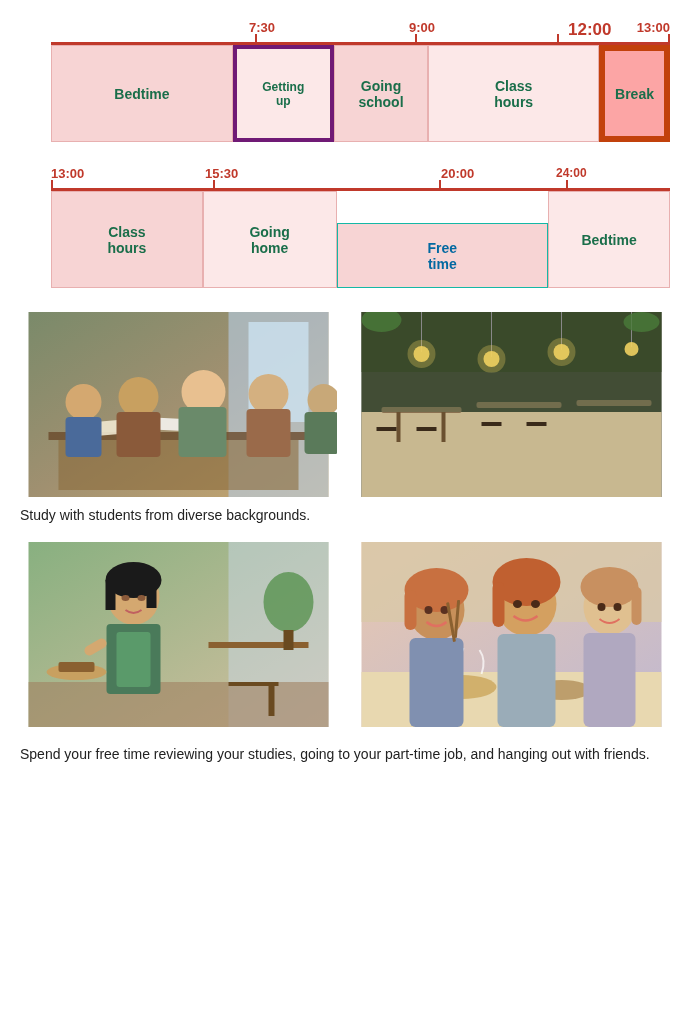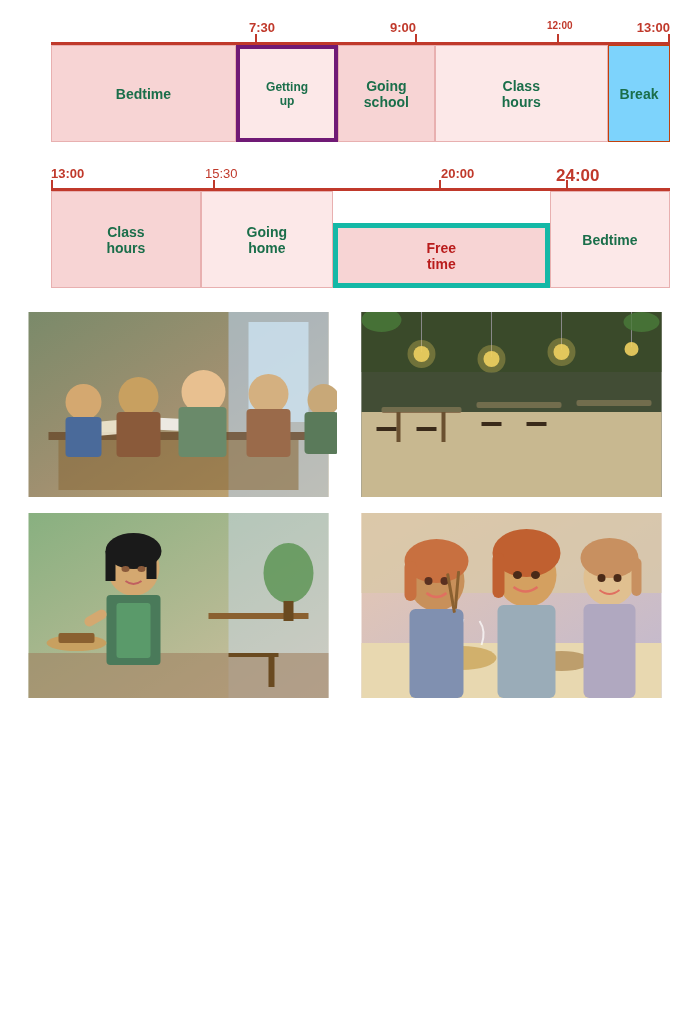--- a/index.html
+++ b/index.html
@@ -57,22 +57,22 @@
   </style>
 </head>
 <body>
 
 <div class="timeline-section">
 
   <div class="timeline-row">
     <div style="position:relative; height:22px; margin-left:0;">
 
       <span style="position:absolute; left:198px; color:#c0392b; font-size:13px; font-weight:bold;">7:30</span>
-      <span style="position:absolute; left:339px; color:#c0392b; font-size:13px; font-weight:bold;">9:00</span>
-      <span style="position:absolute; left:496px; color:#c0392b; font-size:10px; font-weight:bold;">12:00</span>
+      <span style="position:absolute; left:358px; color:#c0392b; font-size:13px; font-weight:bold;">9:00</span>
+      <span style="position:absolute; left:517px; color:#c0392b; font-size:17px; font-weight:bold;">12:00</span>
       <span style="position:absolute; right:0px; color:#c0392b; font-size:13px; font-weight:bold;">13:00</span>
     </div>
     <div style="position:relative; border-top:3px solid #c0392b; display:flex; height:100px;">
 
       <div style="position:absolute; left:204px; top:-11px; width:2px; height:10px; background:#c0392b;"></div>
       <div style="position:absolute; left:364px; top:-11px; width:2px; height:10px; background:#c0392b;"></div>
       <div style="position:absolute; left:506px; top:-11px; width:2px; height:10px; background:#c0392b;"></div>
       <div style="position:absolute; right:0px; top:-11px; width:2px; height:10px; background:#c0392b;"></div>
 
       <div style="flex:3.2; background:#f7d4d4; border:1px solid #e8b0b0; display:flex; align-items:center; justify-content:center; color:#1a6e4a; font-size:14px; font-weight:600;">
@@ -80,47 +80,47 @@
       </div>
       <div style="flex:1.65; background:#fce8e8; border:4px solid #701a75; display:flex; align-items:center; justify-content:center; color:#1a6e4a; font-size:12px; font-weight:600; text-align:center;">
         Getting<br>up
       </div>
       <div style="flex:1.65; background:#f7d4d4; border:1px solid #e8b0b0; display:flex; align-items:center; justify-content:center; color:#1a6e4a; font-size:14px; font-weight:600; text-align:center;">
         Going<br>school
       </div>
       <div style="flex:3.0; background:#fce8e8; border:1px solid #e8b0b0; display:flex; align-items:center; justify-content:center; color:#1a6e4a; font-size:14px; font-weight:600; text-align:center;">
         Class<br>hours
       </div>
-      <div style="flex:1.05; background:#7dd3fc; border:1px solid #c2410c; display:flex; align-items:center; justify-content:center; color:#1a6e4a; font-size:14px; font-weight:600; text-align:center;">
+      <div style="flex:1.05; background:#fca5a5; border:6px solid #c2410c; display:flex; align-items:center; justify-content:center; color:#1a6e4a; font-size:14px; font-weight:600; text-align:center;">
         Break
       </div>
     </div>
   </div>
 
   <div class="timeline-row" style="margin-top:24px;">
     <div style="position:relative; height:22px;">
       <span style="position:absolute; left:0px; color:#c0392b; font-size:13px; font-weight:bold;">13:00</span>
-      <span style="position:absolute; left:154px; color:#c0392b; font-size:13px; font-weight:normal;">15:30</span>
+      <span style="position:absolute; left:154px; color:#c0392b; font-size:13px; font-weight:bold;">15:30</span>
       <span style="position:absolute; left:390px; color:#c0392b; font-size:13px; font-weight:bold;">20:00</span>
-      <span style="position:absolute; left:505px; color:#c0392b; font-size:17px; font-weight:bold;">24:00</span>
+      <span style="position:absolute; left:505px; color:#c0392b; font-size:12px; font-weight:bold;">24:00</span>
     </div>
     <div style="position:relative; border-top:3px solid #c0392b; display:flex; height:100px;">
 
       <div style="position:absolute; left:0; top:-11px; width:2px; height:10px; background:#c0392b;"></div>
       <div style="position:absolute; left:162px; top:-11px; width:2px; height:10px; background:#c0392b;"></div>
       <div style="position:absolute; left:388px; top:-11px; width:2px; height:10px; background:#c0392b;"></div>
       <div style="position:absolute; left:515px; top:-11px; width:2px; height:10px; background:#c0392b;"></div>
 
       <div style="flex:2.5; background:#f7d4d4; border:1px solid #e8b0b0; display:flex; align-items:center; justify-content:center; color:#1a6e4a; font-size:14px; font-weight:600; text-align:center;">
         Class<br>hours
       </div>
       <div style="flex:2.2; background:#fce8e8; border:1px solid #e8b0b0; display:flex; align-items:center; justify-content:center; color:#1a6e4a; font-size:14px; font-weight:600; text-align:center;">
         Going<br>home
       </div>
-      <div style="flex:3.5; background:#f7d4d4; border:5px solid #14b8a6; display:flex; align-items:center; justify-content:center; color:#b91c1c; font-size:14px; font-weight:600; text-align:center;margin-top:32px;">
+      <div style="flex:3.5; background:#f7d4d4; border:1px solid #14b8a6; display:flex; align-items:center; justify-content:center; color:#0369a1; font-size:14px; font-weight:600; text-align:center;margin-top:32px;">
         Free<br>time
       </div>
       <div style="flex:2.0; background:#fce8e8; border:1px solid #e8b0b0; display:flex; align-items:center; justify-content:center; color:#1a6e4a; font-size:14px; font-weight:600; text-align:center;">
         Bedtime
       </div>
     </div>
   </div>
 
 </div>
 
@@ -155,20 +155,21 @@
 
         <ellipse cx="175" cy="80" rx="22" ry="22" fill="#e8c090"></ellipse>
         <rect x="150" y="95" width="48" height="50" fill="#6a8a6a" rx="4"></rect>
 
         <ellipse cx="240" cy="82" rx="20" ry="20" fill="#d4b080"></ellipse>
         <rect x="218" y="97" width="44" height="48" fill="#9a6a4a" rx="4"></rect>
 
         <ellipse cx="295" cy="88" rx="16" ry="16" fill="#c8a878"></ellipse>
         <rect x="276" y="100" width="34" height="42" fill="#5a7a5a" rx="4"></rect>
       </svg>
+      <p class="img-caption">Study with students from diverse backgrounds.</p>
     </div>
     <div class="image-block">
       <svg class="photo" viewBox="0 0 300 185" xmlns="http://www.w3.org/2000/svg">
         <defs>
           <linearGradient id="bg2" x1="0%" y1="0%" x2="100%" y2="100%">
             <stop offset="0%" style="stop-color:#4a5a3a"></stop>
             <stop offset="50%" style="stop-color:#7a8a5a"></stop>
             <stop offset="100%" style="stop-color:#c0b080"></stop>
           </linearGradient>
         </defs>
@@ -310,14 +311,15 @@
 
         <ellipse cx="240" cy="65" rx="4" ry="4" fill="#4a2a18"></ellipse>
         <ellipse cx="256" cy="65" rx="4" ry="4" fill="#4a2a18"></ellipse>
         <path d="M238 77 Q248 85 258 77" stroke="#e07060" stroke-width="2" fill="none"></path>
 
         <rect x="222" y="91" width="52" height="94" fill="#b0a8c0" rx="6"></rect>
       </svg>
     </div>
   </div>
 
+  <p class="bottom-caption">Spend your free time reviewing your studies, going to your part-time job, and hanging out with friends.</p>
 
 </div>
 
 </body></html>

